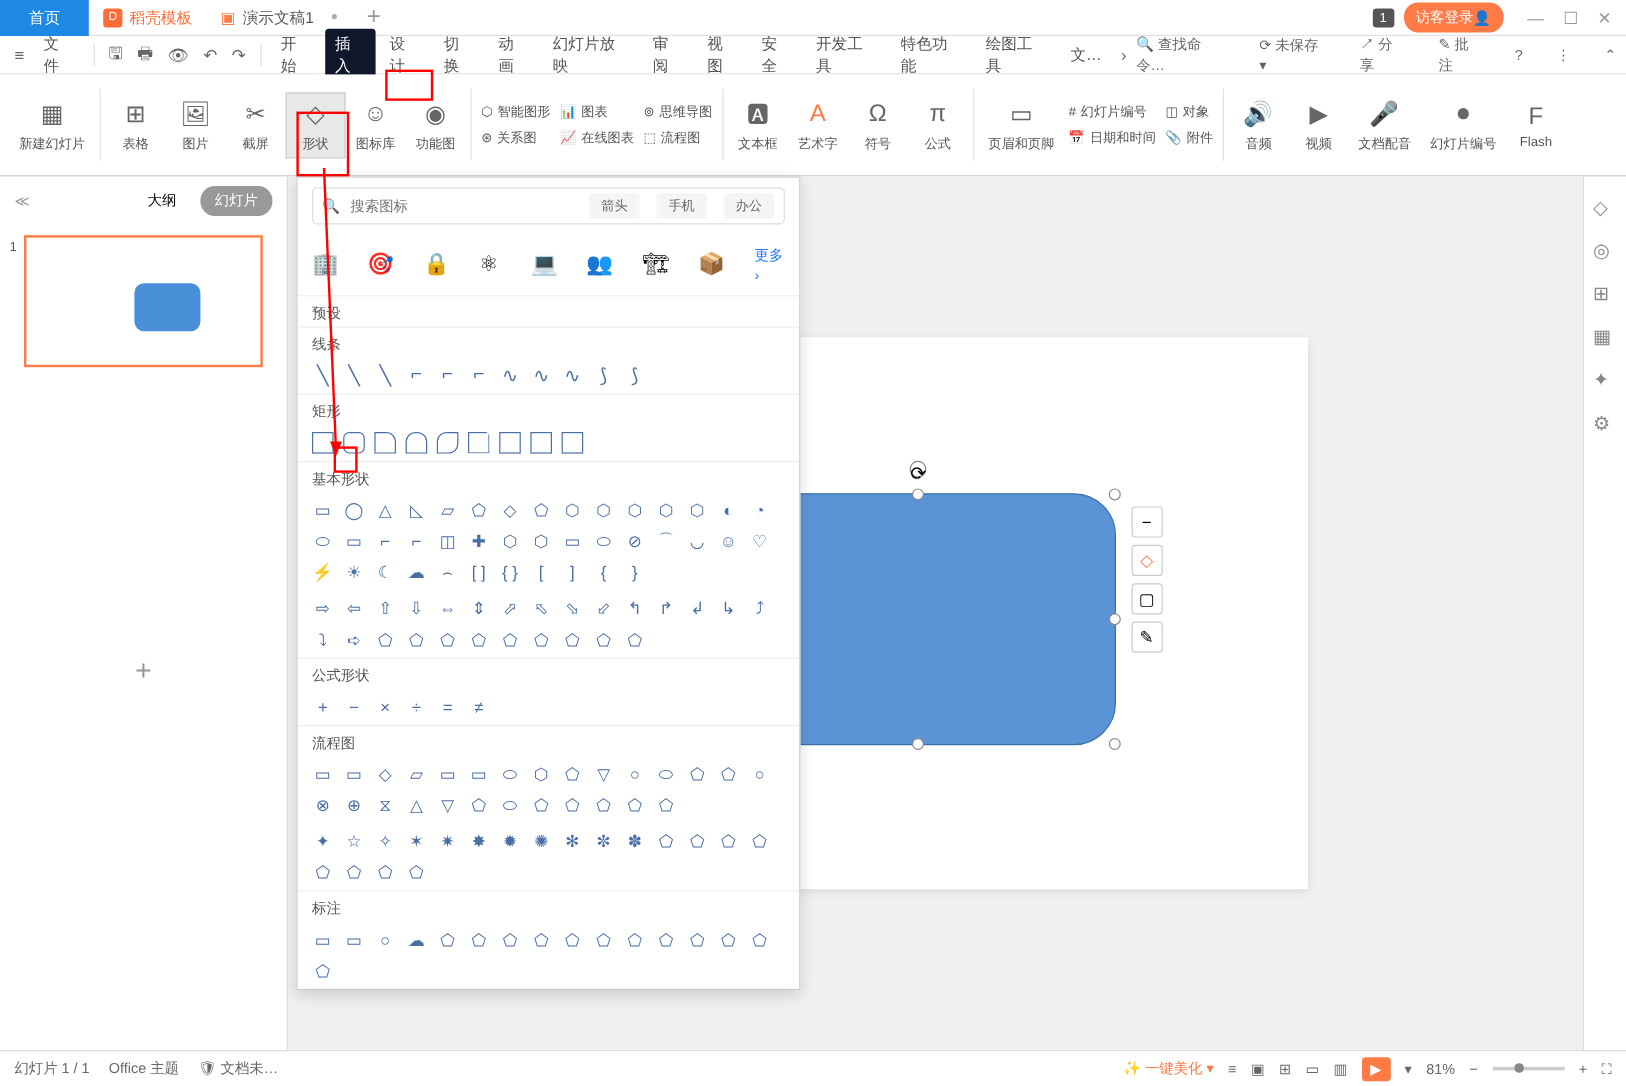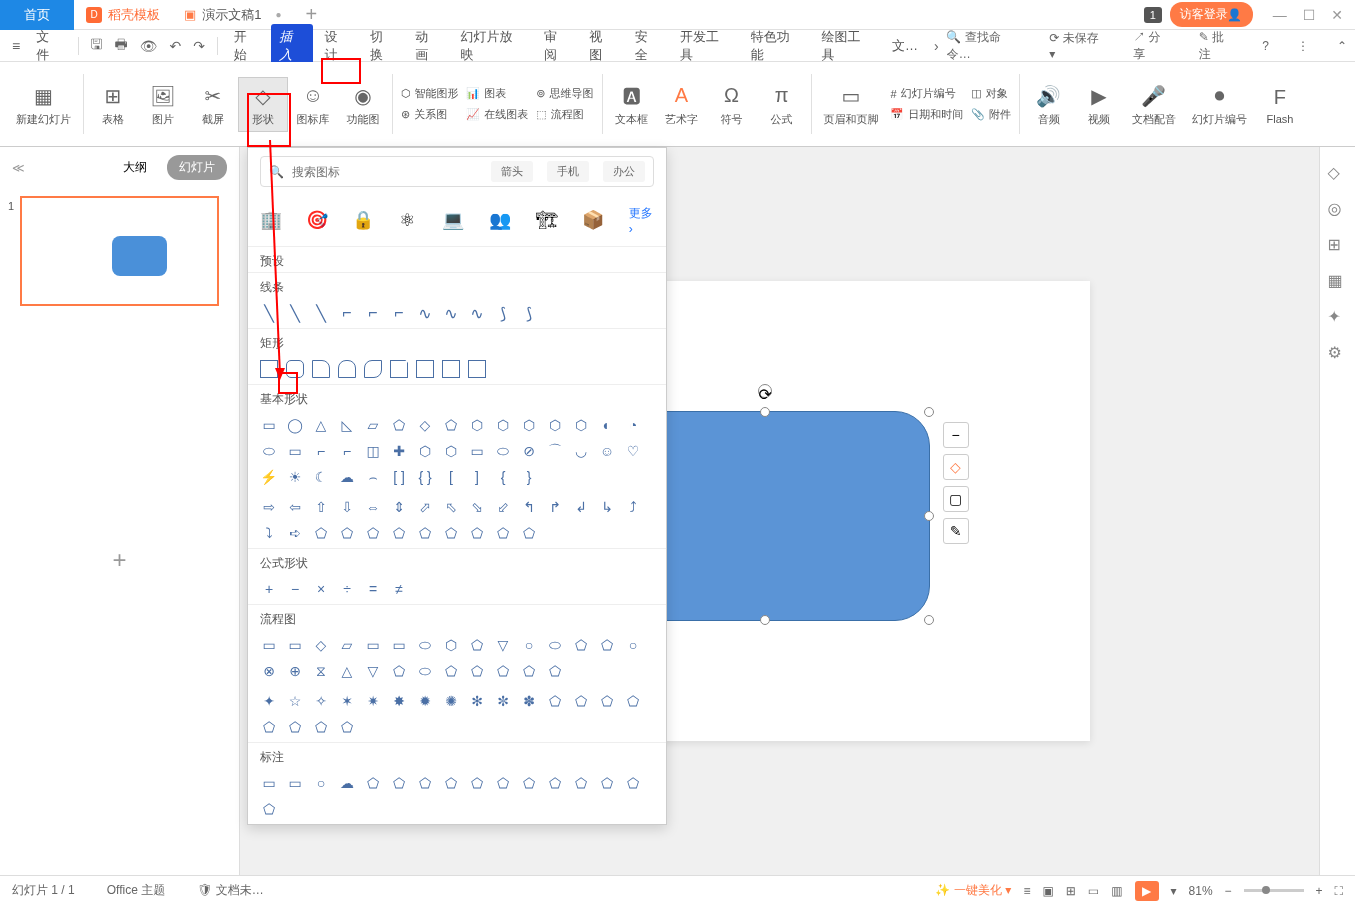--- a/index.html
+++ b/index.html
@@ -13,21 +13,21 @@
 .tab-close { color: #aaa; margin-left: 8px; font-size: 10px; }
 .tab-add { color: #999; font-size: 20px; padding: 0 12px; }
 .titlebar-right { margin-left: auto; display: flex; align-items: center; gap: 8px; padding-right: 12px; }
 .badge-1 { background: #555; color: #fff; padding: 2px 6px; font-size: 11px; border-radius: 3px; }
 .guest-login { background: #ff7a45; color: #fff; padding: 4px 10px; border-radius: 12px; font-size: 12px; display: flex; align-items: center; gap: 0; }
 .win-controls { display: flex; gap: 16px; color: #999; font-size: 14px; margin-left: 12px; }
 
 
 .menubar { height: 32px; background: #fff; display: flex; align-items: center; padding: 0 8px; gap: 4px; border-bottom: 1px solid #e0e0e0; font-size: 13px; }
 .menu-item { padding: 4px 8px; color: #555; }
-.menu-item.active { background: #1d4ed8; color: #fff; border-radius: 3px; font-style: italic; }
+.menu-item.active { background: #0f172a; color: #fff; border-radius: 3px; }
 .menu-sep { width: 1px; height: 18px; background: #ddd; margin: 0 4px; }
 .icon-small { font-size: 14px; color: #666; padding: 0 4px; }
 .menubar-right { margin-left: auto; display: flex; align-items: center; gap: 28px; font-size: 12px; color: #666; }
 
 
 .ribbon { height: 85px; background: #fff; display: flex; align-items: center; padding: 0 8px; border-bottom: 1px solid #ccc; position: relative; }
 .ribbon-group { display: flex; flex-direction: column; align-items: center; padding: 4px 8px; gap: 2px; font-size: 11px; color: #555; }
 .ribbon-group.big { min-width: 50px; }
 .ribbon-icon { width: 28px; height: 28px; display: flex; align-items: center; justify-content: center; font-size: 20px; color: #666; }
 .ribbon-sep { width: 1px; height: 60px; background: #e0e0e0; margin: 0 4px; }
@@ -77,21 +77,21 @@
 .rot-handle { position: absolute; width: 14px; height: 14px; background: #fff; border: 1px solid #888; border-radius: 50%; left: 50%; top: -28px; transform: translateX(-50%); }
 .yellow-handle { position: absolute; width: 10px; height: 10px; background: #ffd700; border: 1px solid #c9a800; transform: rotate(45deg); left: 30px; top: -5px; }
 .float-tools { position: absolute; right: -40px; top: 10px; display: flex; flex-direction: column; gap: 6px; }
 .float-tool { width: 26px; height: 26px; background: #fff; border: 1px solid #ccc; display: flex; align-items: center; justify-content: center; font-size: 14px; border-radius: 3px; }
 
 
 .right-sidebar { width: 36px; background: #fff; border-left: 1px solid #ddd; display: flex; flex-direction: column; align-items: center; gap: 16px; padding-top: 16px; }
 .rs-icon { width: 20px; height: 20px; font-size: 16px; color: #888; }
 
 
-.statusbar { height: 30px; background: #fff; border-top: 1px solid #ddd; display: flex; align-items: center; padding: 0 12px; font-size: 12px; color: #666; gap: 32px; position: absolute; bottom: 0; left: 0; right: 0; }
+.statusbar { height: 30px; background: #fff; border-top: 1px solid #ddd; display: flex; align-items: center; padding: 0 12px; font-size: 12px; color: #666; gap: 16px; position: absolute; bottom: 0; left: 0; right: 0; }
 .statusbar-right { margin-left: auto; display: flex; align-items: center; gap: 12px; }
 .play-btn { background: #ff7a45; color: #fff; width: 24px; height: 20px; border-radius: 3px; display: flex; align-items: center; justify-content: center; }
 </style>
 </head>
 <body>
 
 <div class="titlebar">
   <div class="tab-home">首页</div>
   <div class="tab-doc dao">
     <span style="background:#ff6b35;color:#fff;border-radius:3px;width:16px;height:16px;display:flex;align-items:center;justify-content:center;font-size:10px;">D</span>

